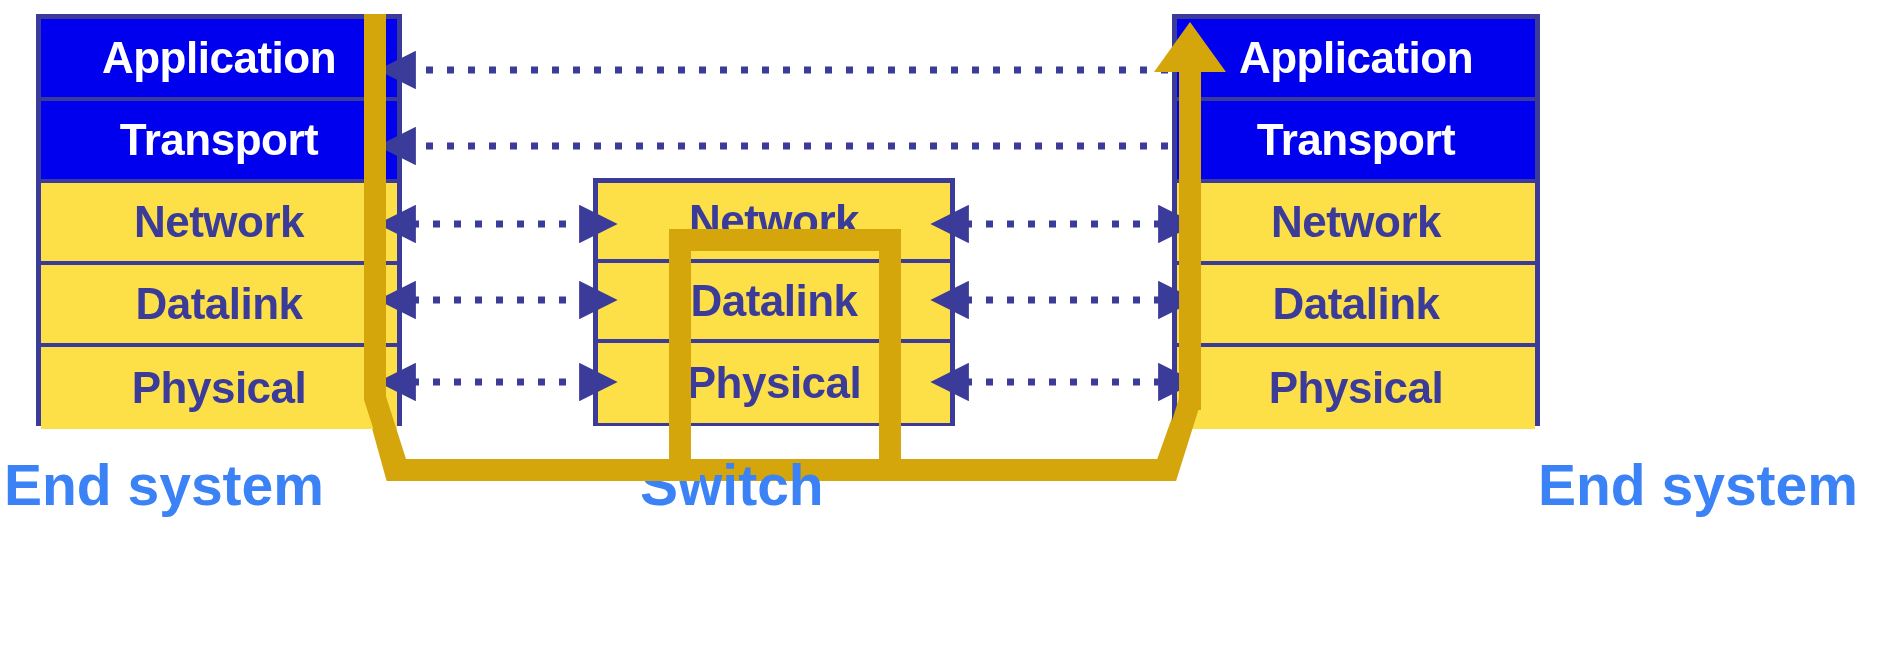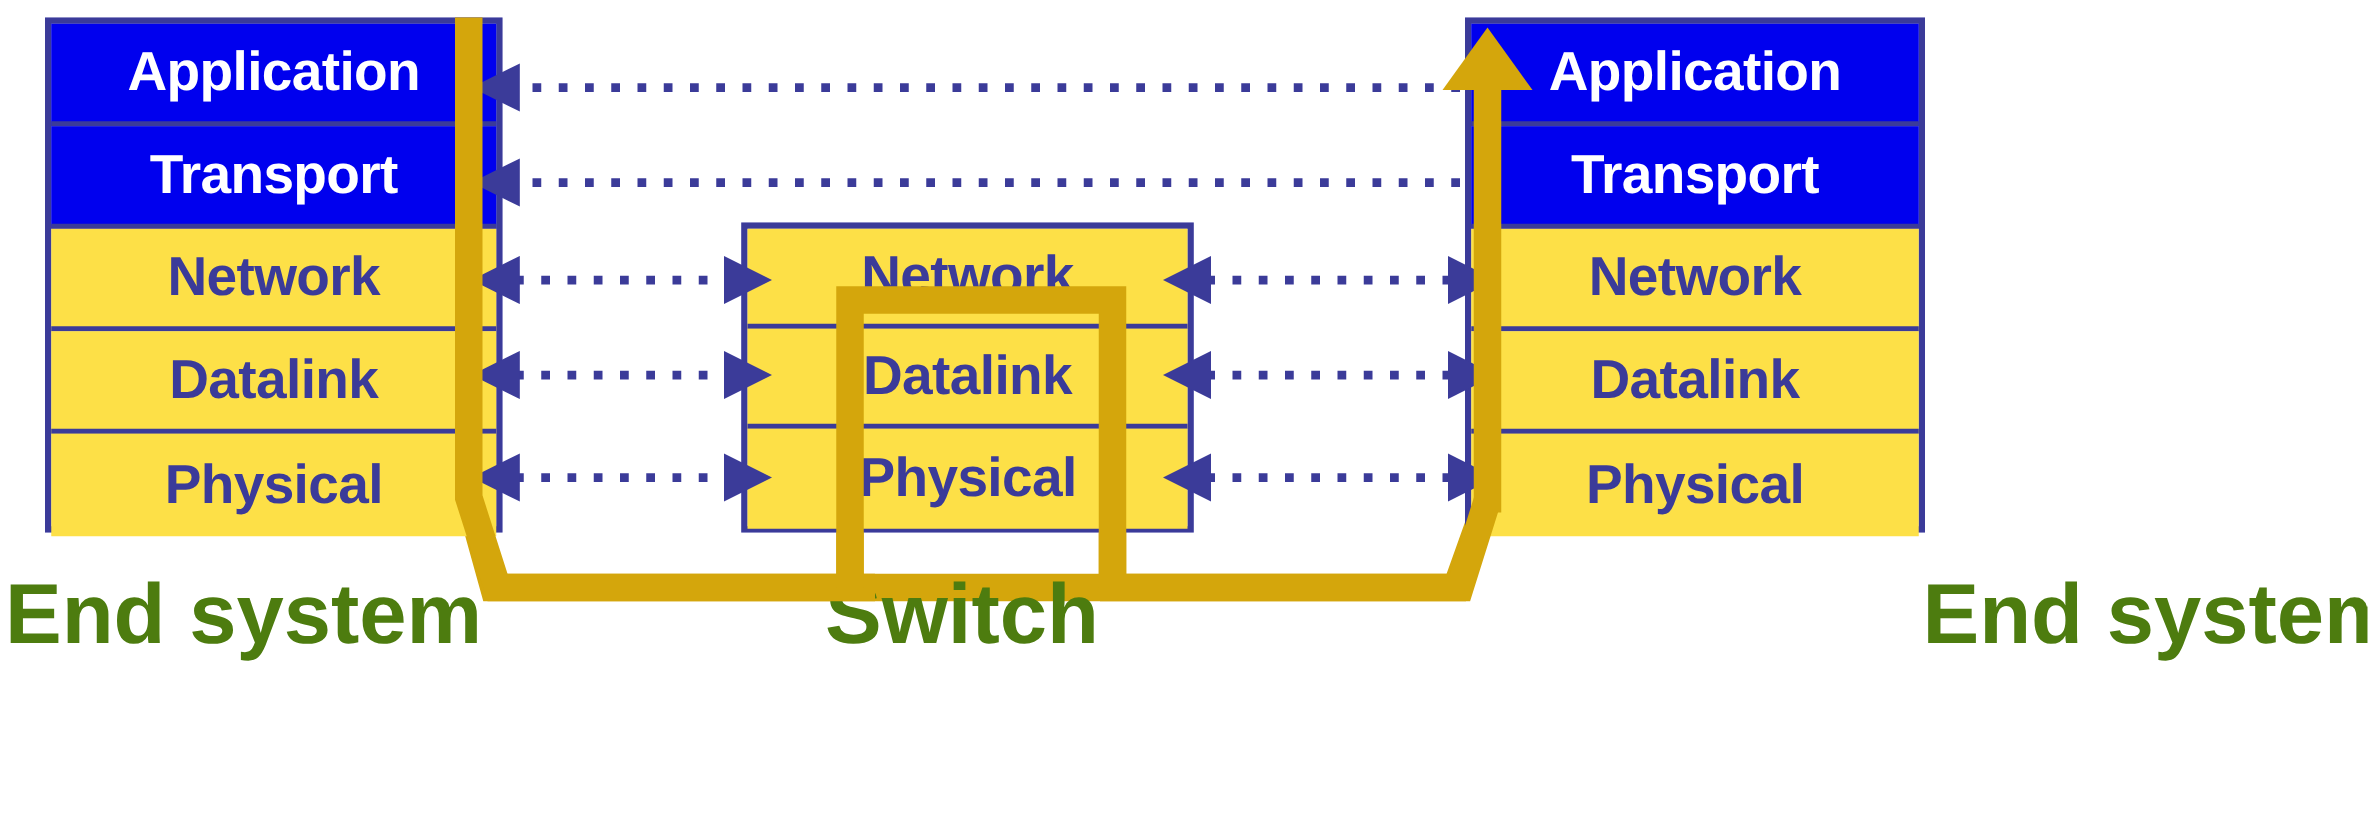--- a/index.html
+++ b/index.html
@@ -33,28 +33,28 @@
   #stack-switch{left:593px;top:178px;width:362px;height:248px;}
   #stack-right{left:1172px;top:14px;width:368px;height:412px;}
 
   #stack-left  .layer{height:82px;font-size:44px;}
   #stack-right .layer{height:82px;font-size:44px;}
   #stack-switch .layer{height:80px;font-size:44px;}
 
   
   .caption{
     position:absolute;
-    color:#4d7c0f;
+    color:#3b82f6;
     font-weight:bold;
-    font-size:68px;
+    font-size:57px;
     white-space:nowrap;
     z-index:3;
   }
   #cap-left{left:4px;top:452px;}
-  #cap-switch{left:640px;top:452px;margin-left:20px;}
+  #cap-switch{left:640px;top:452px;}
   #cap-right{left:1538px;top:452px;}
 
   
   #arrows{position:absolute;left:0;top:0;width:1894px;height:660px;z-index:4;pointer-events:none;}
   #goldpath{position:absolute;left:0;top:0;width:1894px;height:660px;z-index:5;pointer-events:none;}
   #goldunder{position:absolute;left:0;top:0;width:1894px;height:660px;z-index:1;pointer-events:none;}
 </style>
 </head>
 <body>
 

